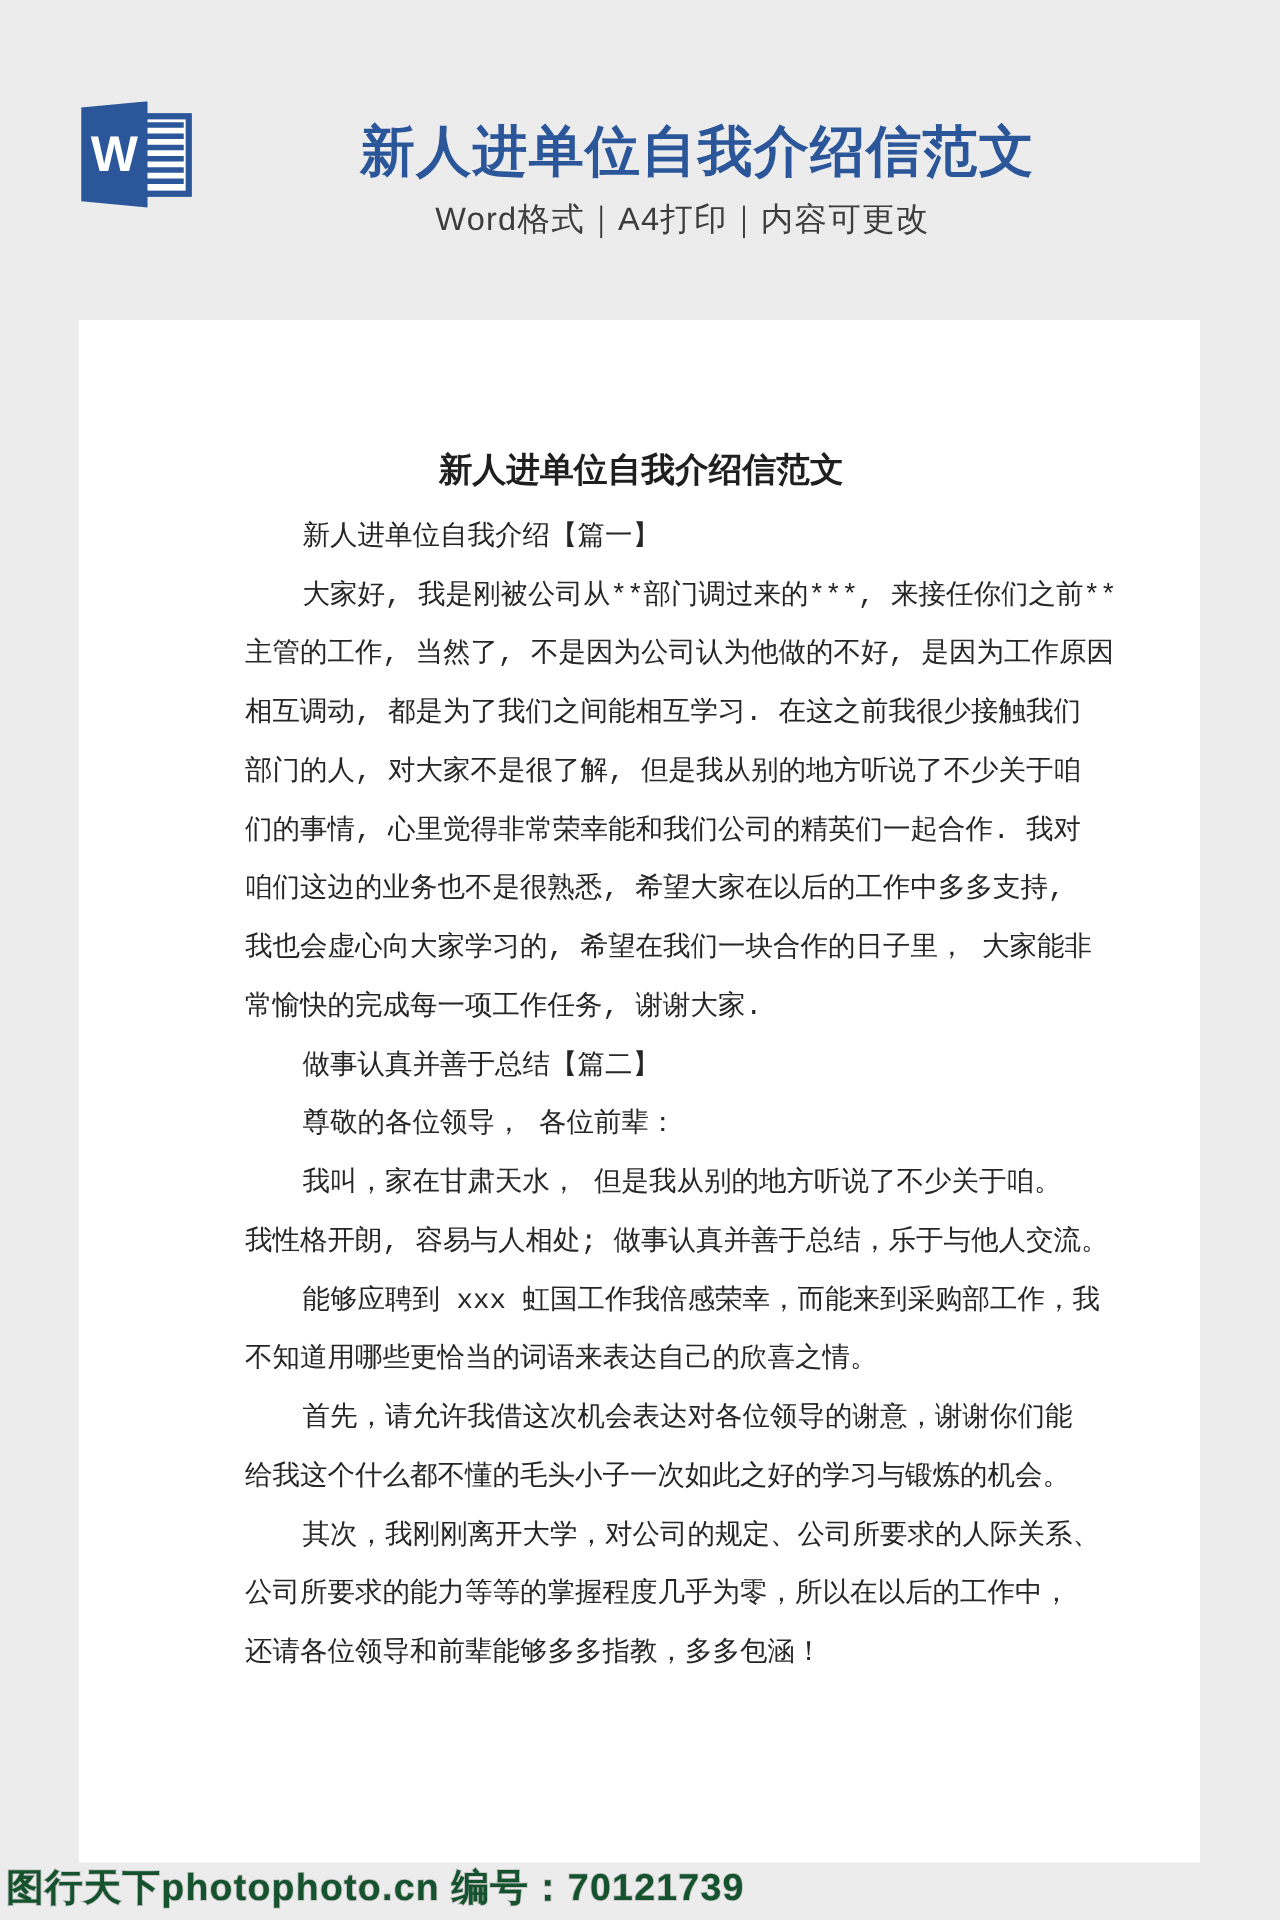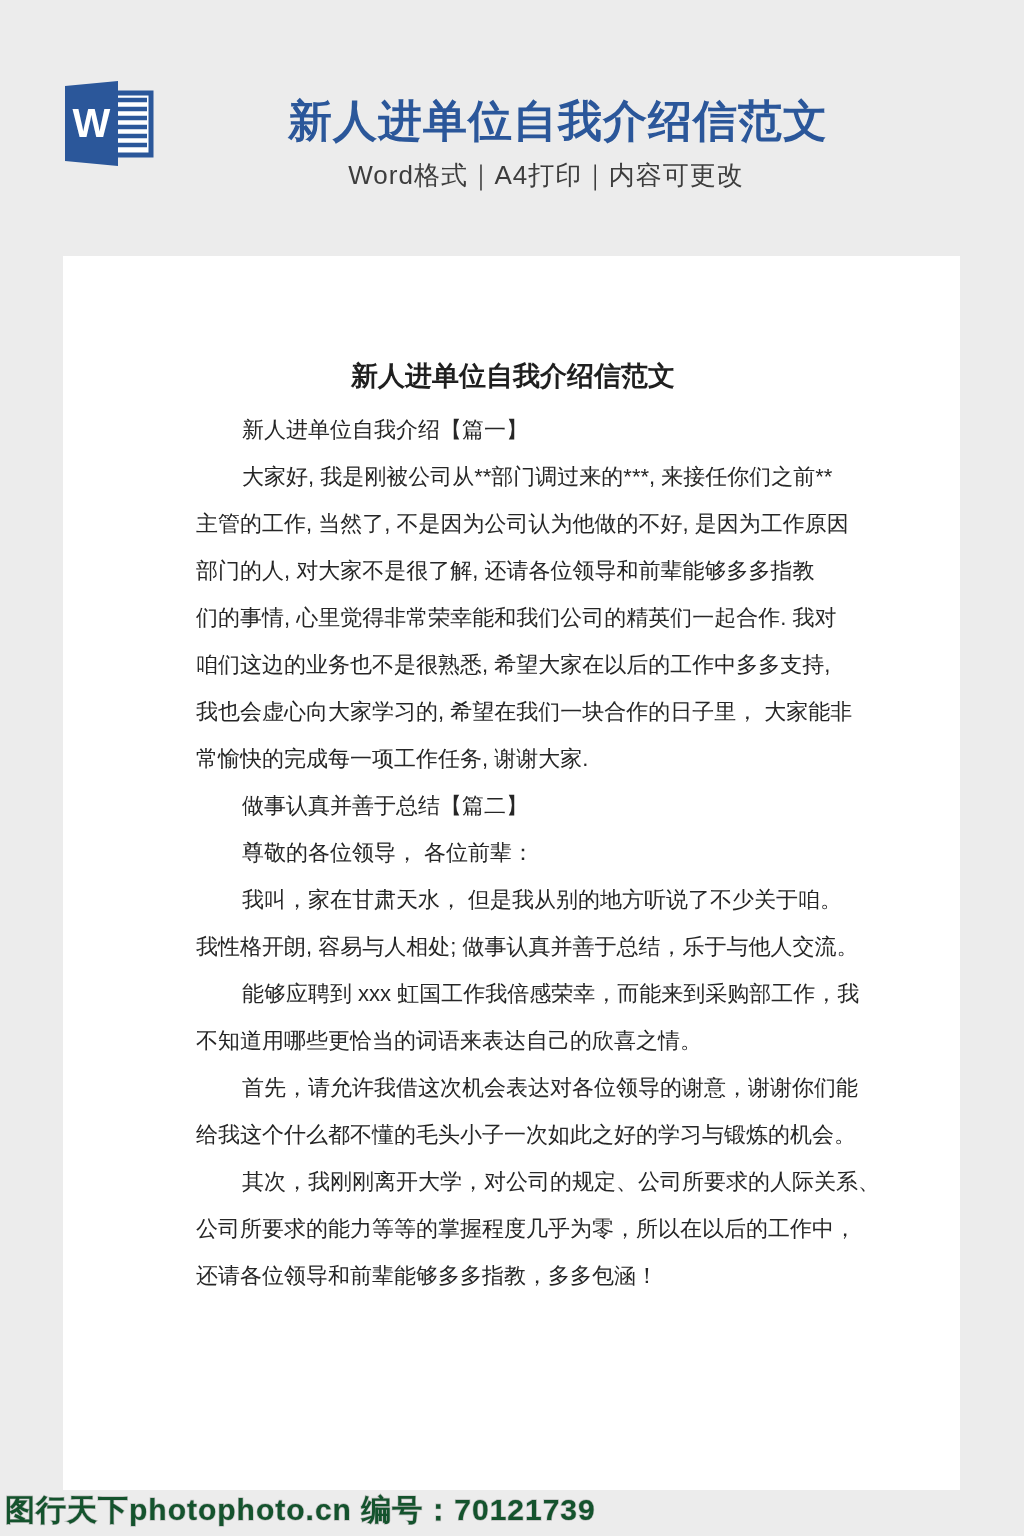--- a/index.html
+++ b/index.html
@@ -41,21 +41,21 @@
   }
   .doc-title {
     font-family: "Liberation Sans", sans-serif;
     font-size: 27px; font-weight: bold; color: #1f1f1f;
     text-align: center;
     margin: 0 0 10px 0;
     height: 40px; line-height: 40px;
     white-space: nowrap;
   }
   .doc-line {
-    font-family: Liberation Sans, sans-serif;
+    font-family: Liberation Mono, monospace;
     font-size: 22px; color: #262626;
     height: 47px; line-height: 47px;
     white-space: nowrap;
   }
   .doc-line.indent { padding-left: 46px; }
 
   
   .watermark {
     position: absolute; left: 5px; top: 1490px;
     font-size: 30px; font-weight: 600; letter-spacing: 1px;
@@ -87,21 +87,22 @@
     <h1 class="header-title">新人进单位自我介绍信范文</h1>
     <div class="header-subtitle">Word格式｜A4打印｜内容可更改</div>
   </div>
 
   <div class="page">
     <h2 class="doc-title">新人进单位自我介绍信范文</h2>
     <div id="doc-lines">
         <div class="doc-line indent">新人进单位自我介绍【篇一】</div>
         <div class="doc-line indent">大家好, 我是刚被公司从**部门调过来的***, 来接任你们之前**</div>
         <div class="doc-line">主管的工作, 当然了, 不是因为公司认为他做的不好, 是因为工作原因</div>
-        <div class="doc-line">部门的人, 对大家不是很了解, 还请各位领导和前辈能够多多指教</div>
+        <div class="doc-line">相互调动, 都是为了我们之间能相互学习. 在这之前我很少接触我们</div>
+        <div class="doc-line">部门的人, 对大家不是很了解, 但是我从别的地方听说了不少关于咱</div>
         <div class="doc-line">们的事情, 心里觉得非常荣幸能和我们公司的精英们一起合作. 我对</div>
         <div class="doc-line">咱们这边的业务也不是很熟悉, 希望大家在以后的工作中多多支持,</div>
         <div class="doc-line">我也会虚心向大家学习的, 希望在我们一块合作的日子里， 大家能非</div>
         <div class="doc-line">常愉快的完成每一项工作任务, 谢谢大家.</div>
         <div class="doc-line indent">做事认真并善于总结【篇二】</div>
         <div class="doc-line indent">尊敬的各位领导， 各位前辈：</div>
         <div class="doc-line indent">我叫，家在甘肃天水， 但是我从别的地方听说了不少关于咱。</div>
         <div class="doc-line">我性格开朗, 容易与人相处; 做事认真并善于总结，乐于与他人交流。</div>
         <div class="doc-line indent">能够应聘到 xxx 虹国工作我倍感荣幸，而能来到采购部工作，我</div>
         <div class="doc-line">不知道用哪些更恰当的词语来表达自己的欣喜之情。</div>

